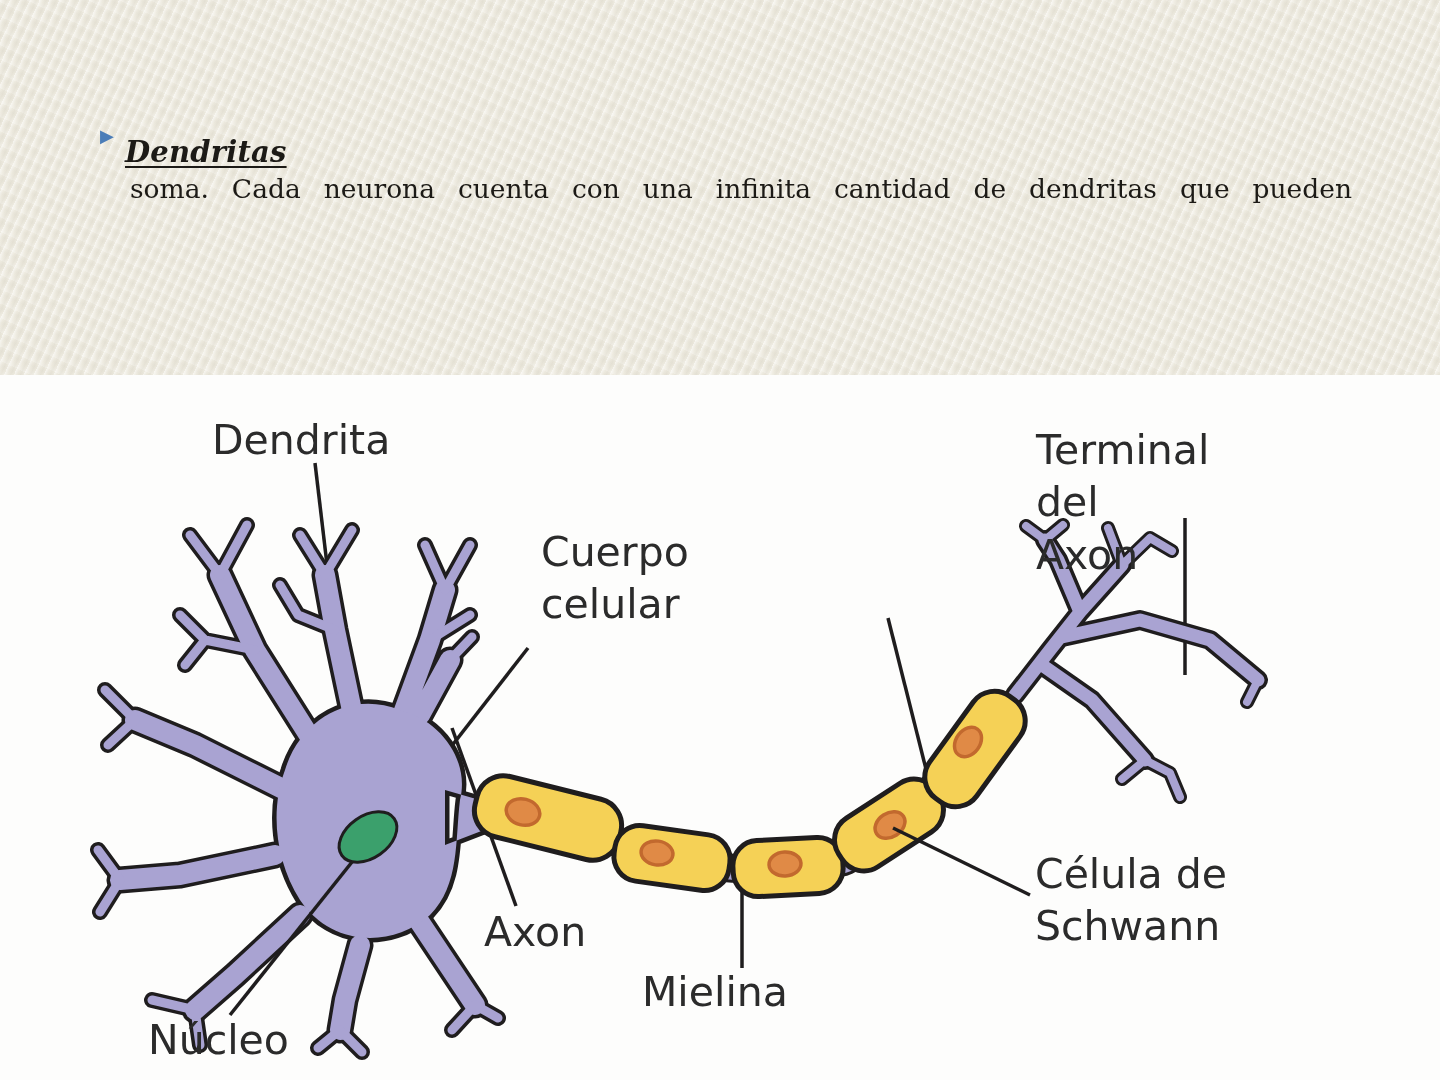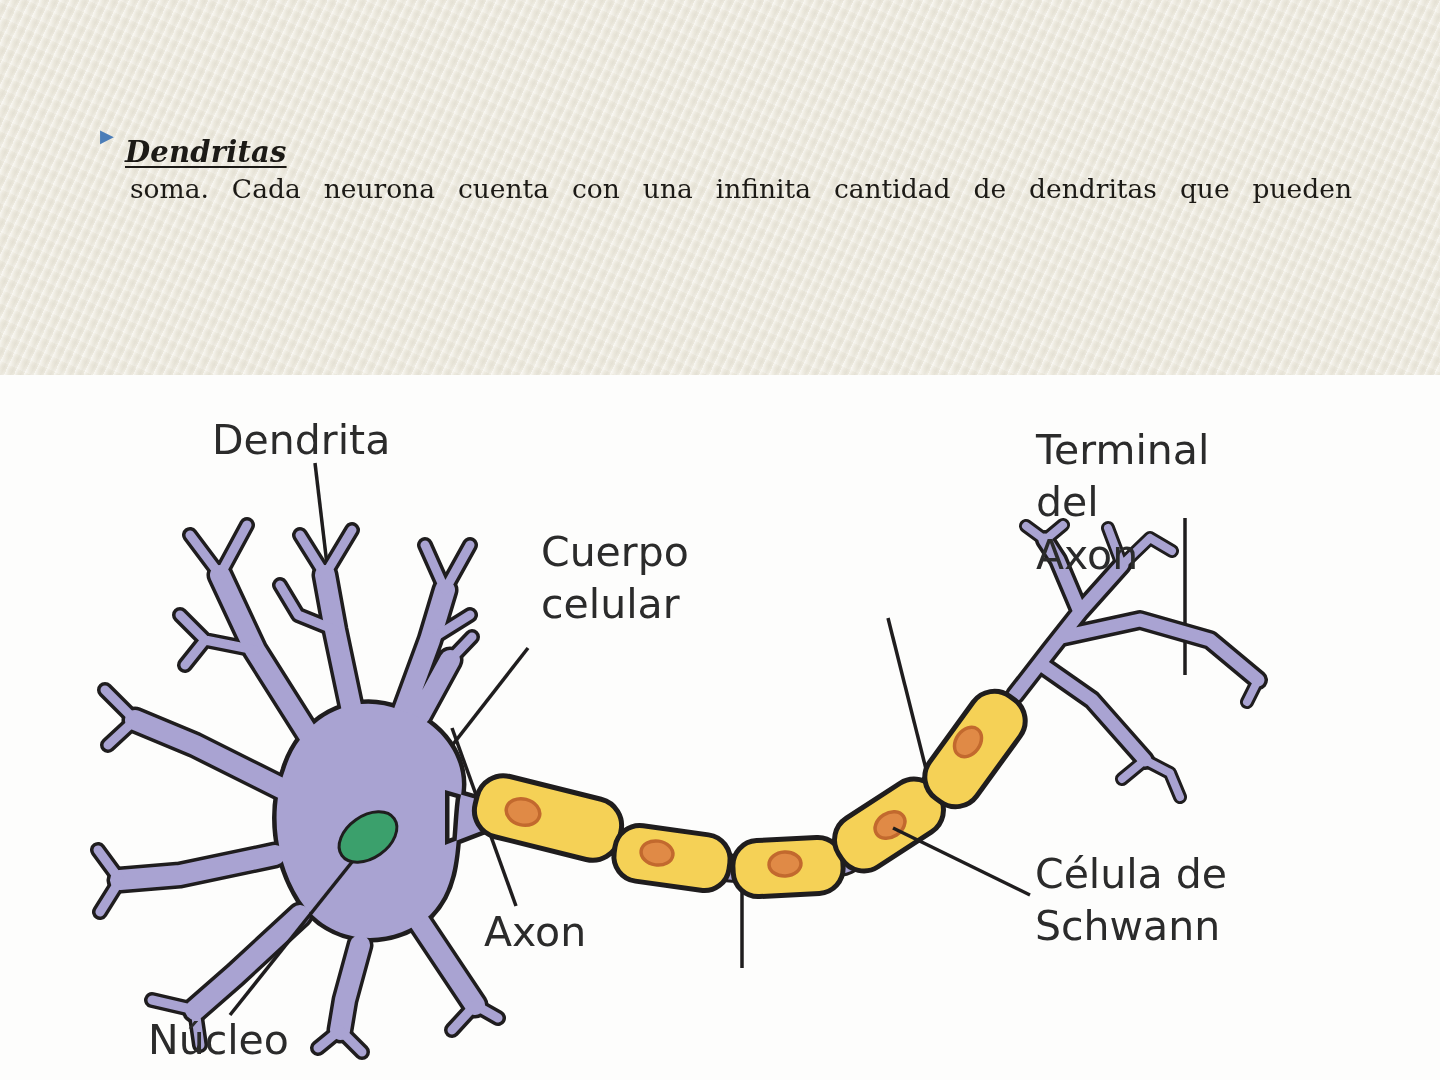--- a/index.html
+++ b/index.html
@@ -155,17 +155,18 @@
         <path class="ln" d="M 352 487 L 230 640"></path>
       </g>
     </svg>
 
     <div class="dlabel" style="left:212px; top:39px;">Dendrita</div>
     <div class="dlabel" style="left:518px; top:151px;margin-left:23px;">Cuerpo
 celular</div>
     <div class="dlabel" style="left:1036px; top:49px;">Terminal del
 Axon</div>
     <div class="dlabel" style="left:484px; top:531px;">Axon</div>
+    <div class="dlabel" style="left:642px; top:591px;">Mielina</div>
     <div class="dlabel" style="left:148px; top:639px;">Núcleo</div>
     <div class="dlabel" style="left:1035px; top:473px;">Célula de
 Schwann</div>
   </div>
 </div>
 
 </body></html>

